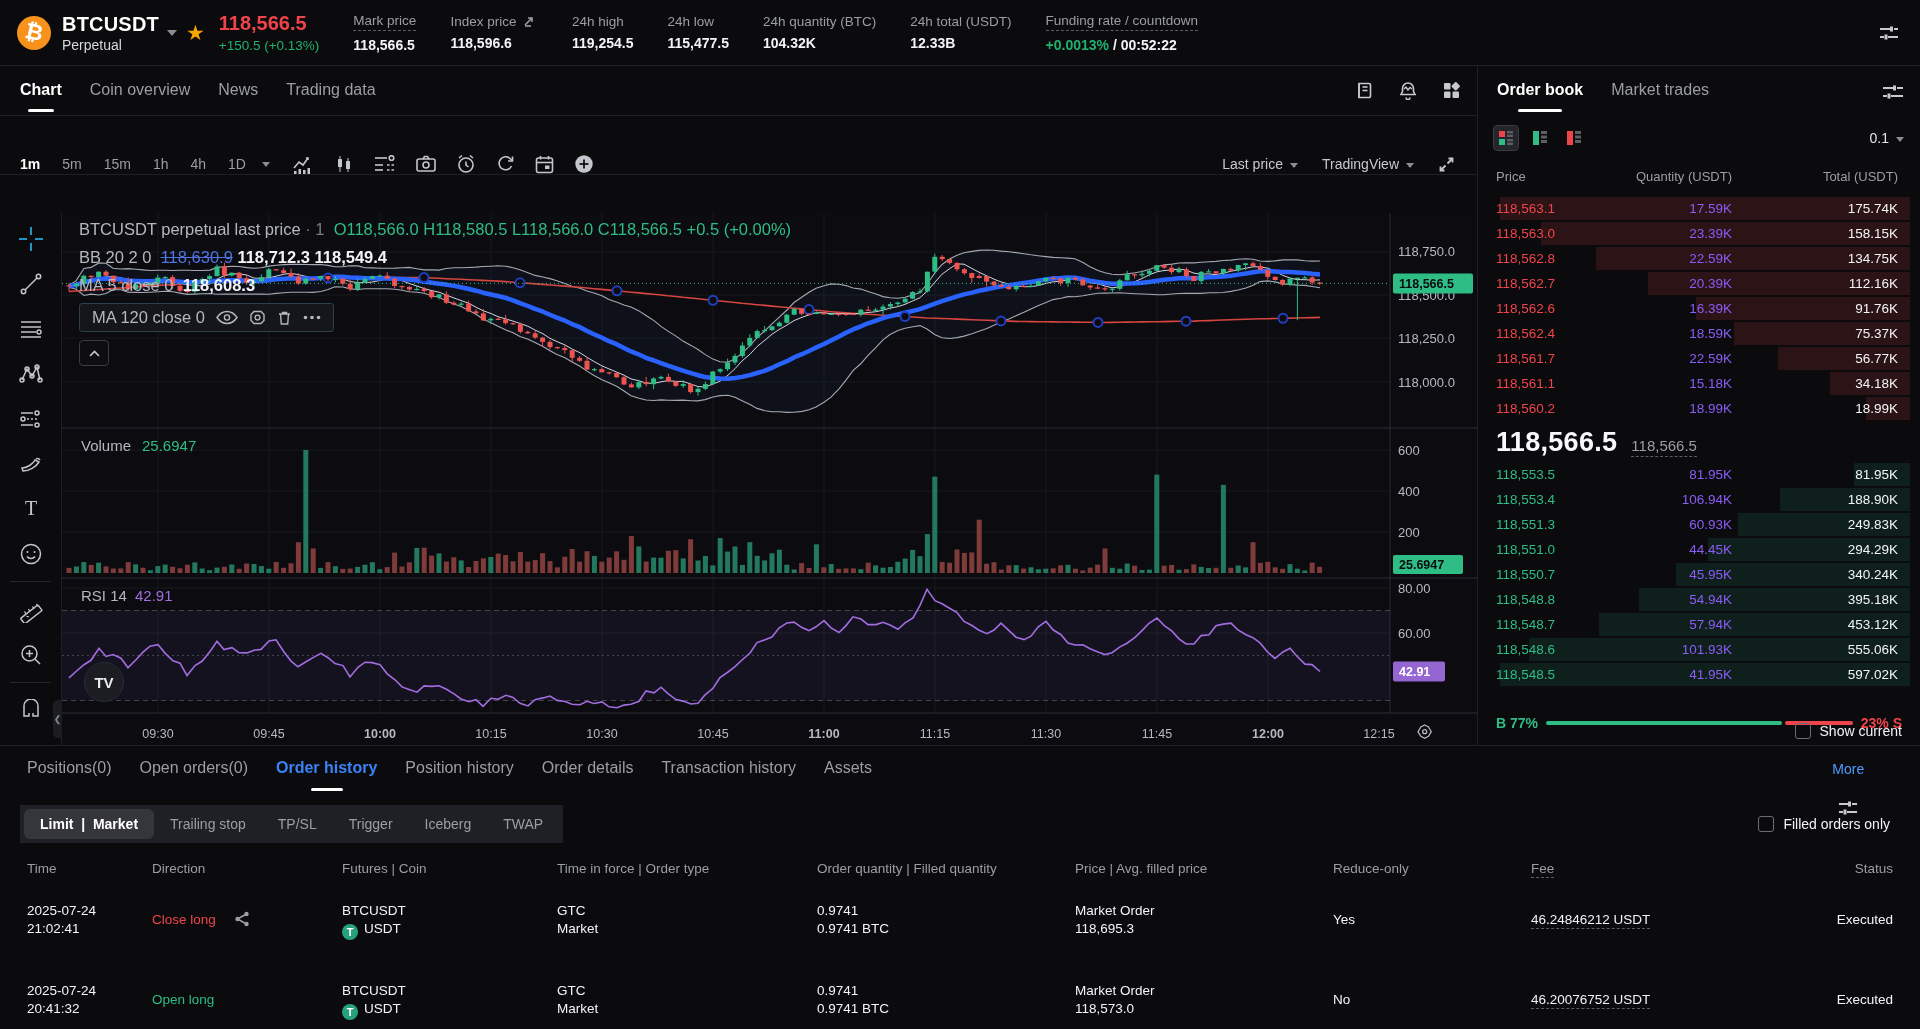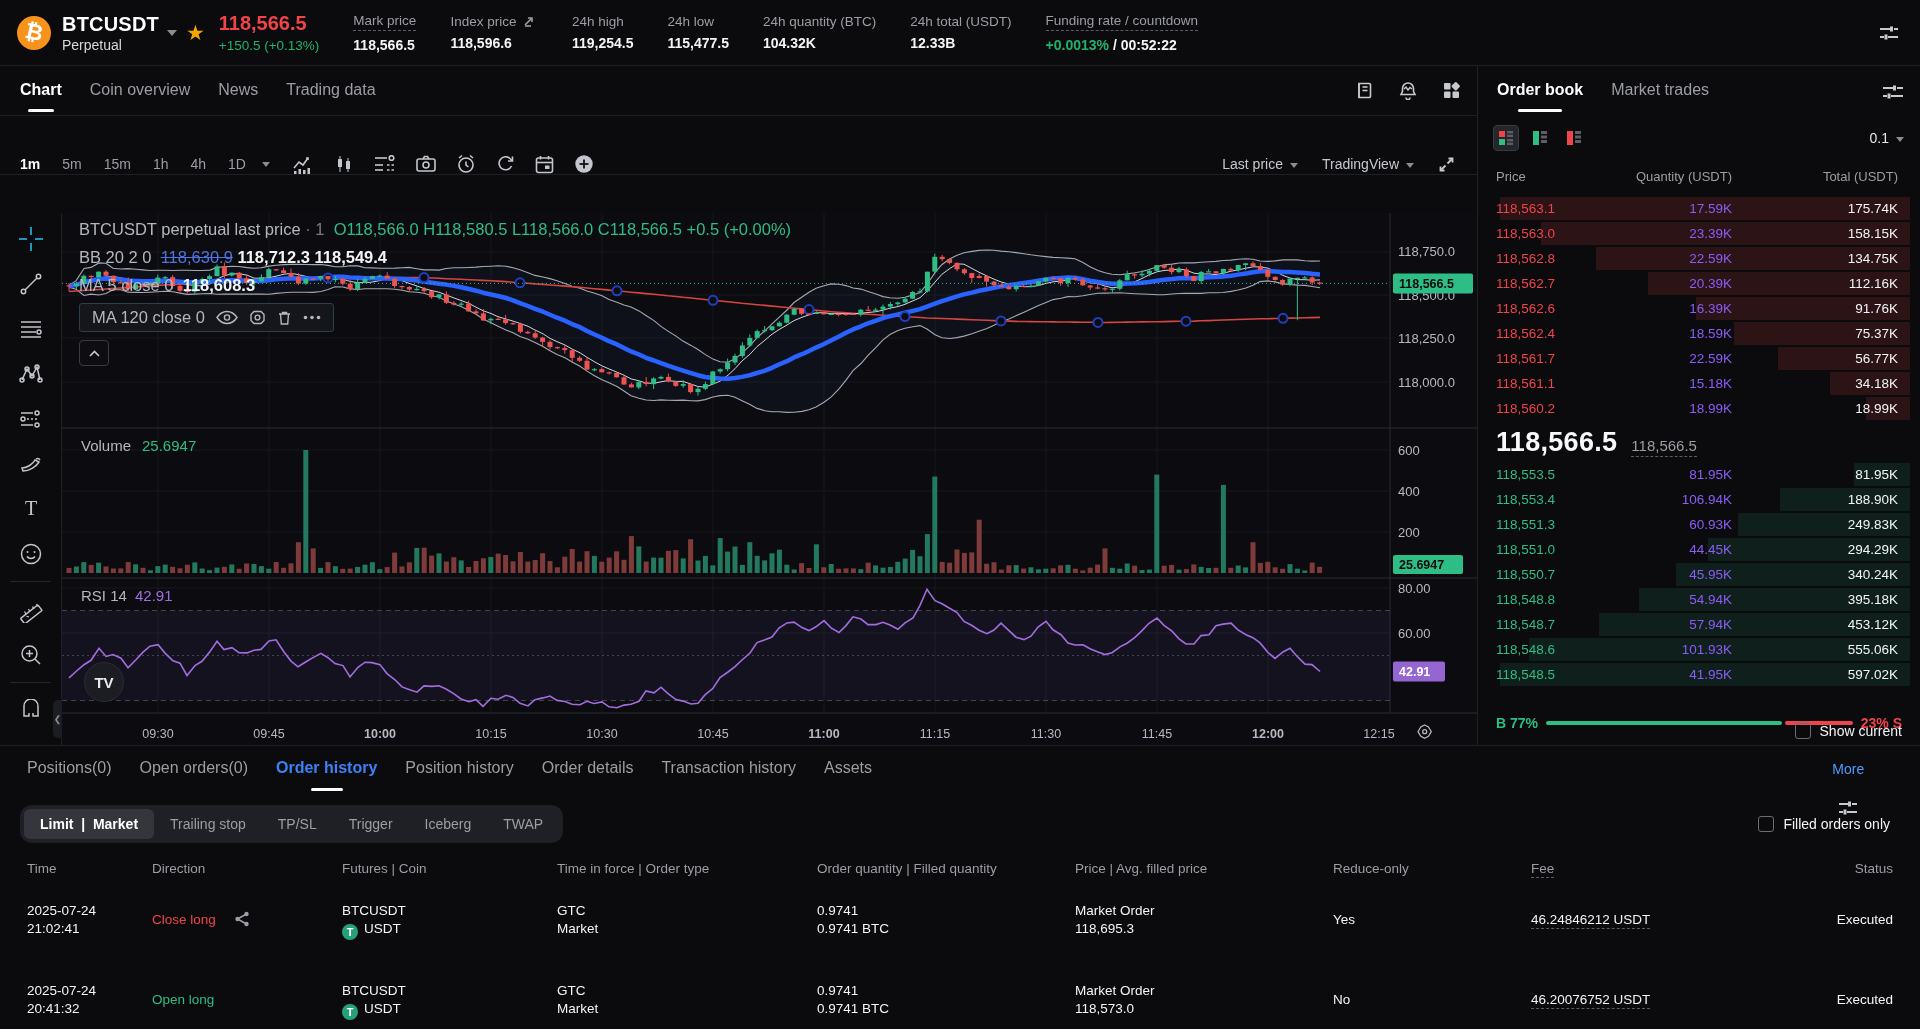--- a/index.html
+++ b/index.html
@@ -96,21 +96,21 @@
 
 .bottom { height:284px; border-top:1px solid #1f2026; position:relative; background:#0b0b0e; }
 .btabs { height:47px; display:flex; align-items:center; position:relative; }
 .btabs .t { font-size:16px; color:#9b9ea4; margin-left:28px; height:47px; line-height:44px; position:relative; }
 .btabs .t:first-child { margin-left:27px; }
 .btabs .t.on { color:#3b82f6; font-weight:bold; }
 .btabs .t.on::after { content:""; position:absolute; left:50%; transform:translateX(-50%); bottom:2px; width:32px; height:3px; border-radius:2px; background:#fff; }
 .btabs .right { position:absolute; right:18px; display:flex; align-items:center; gap:22px; font-size:14px; color:#f3f4f6;flex-direction:column; }
 .btabs .right .more { color:#4f9cff; }
 .checkbox { width:16px; height:16px; border:1.5px solid #6a6d73; border-radius:3px; display:inline-block; vertical-align:-3px; margin-right:9px; }
-.subtabs { margin:12px 0 0 20px; display:inline-flex; align-items:center; background:#1f2025; border-radius:12px; padding:4px; }
+.subtabs { margin:12px 0 0 20px; display:inline-flex; align-items:center; background:#1f2025; border-radius:0; padding:4px; }
 .subtabs .st { font-size:14px; color:#9b9ea4; padding:7px 16px; }
 .subtabs .st.on { background:#35363c; border-radius:6px; color:#fff; font-weight:bold; }
 .filledonly { position:absolute; right:30px; top:70px; font-size:14px; color:#f3f4f6; }
 .tbl { margin-top:17px; }
 .tbl .hd { display:flex; font-size:13.5px; color:#9b9ea4; padding:0 27px; }
 .tbl .rw { display:flex; font-size:13.5px; color:#f3f4f6; padding:0 27px; margin-top:24px; }
 .tc { line-height:18px; }
 .tc1 { width:125px; }
 .tc2 { width:190px; }
 .tc3 { width:215px; }

